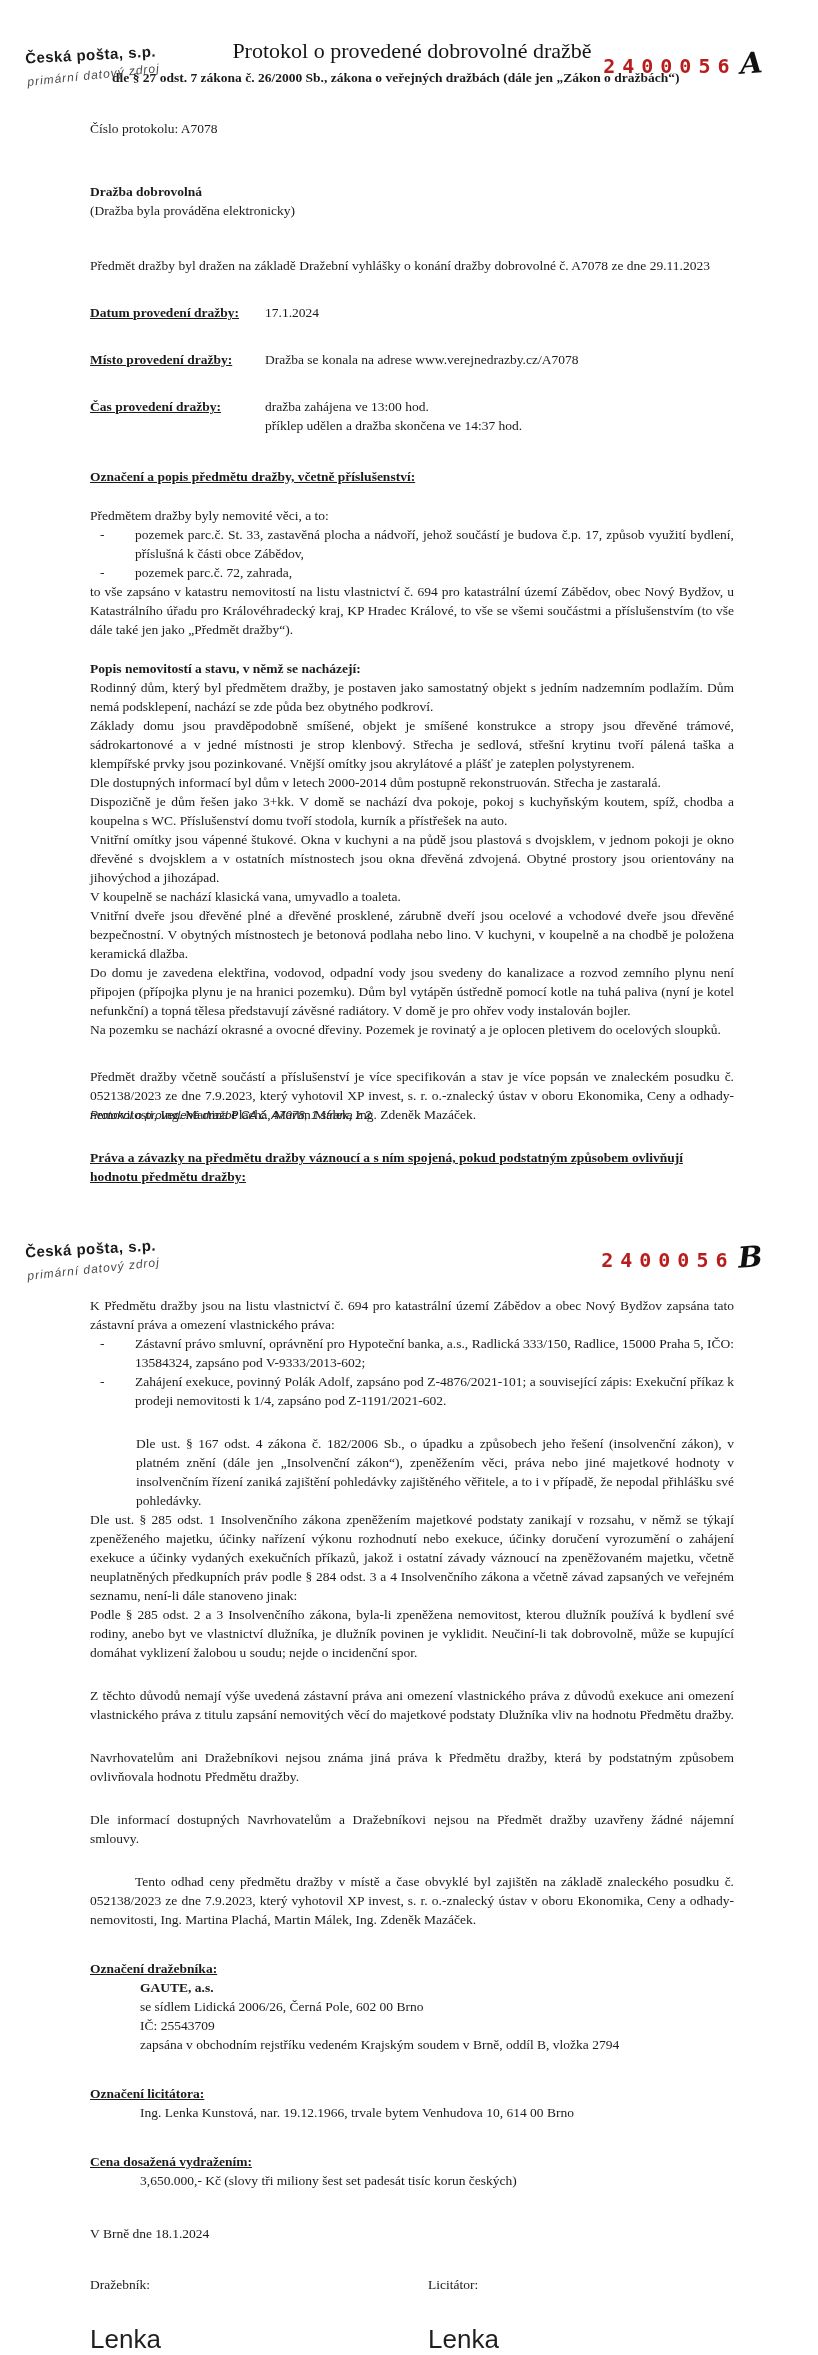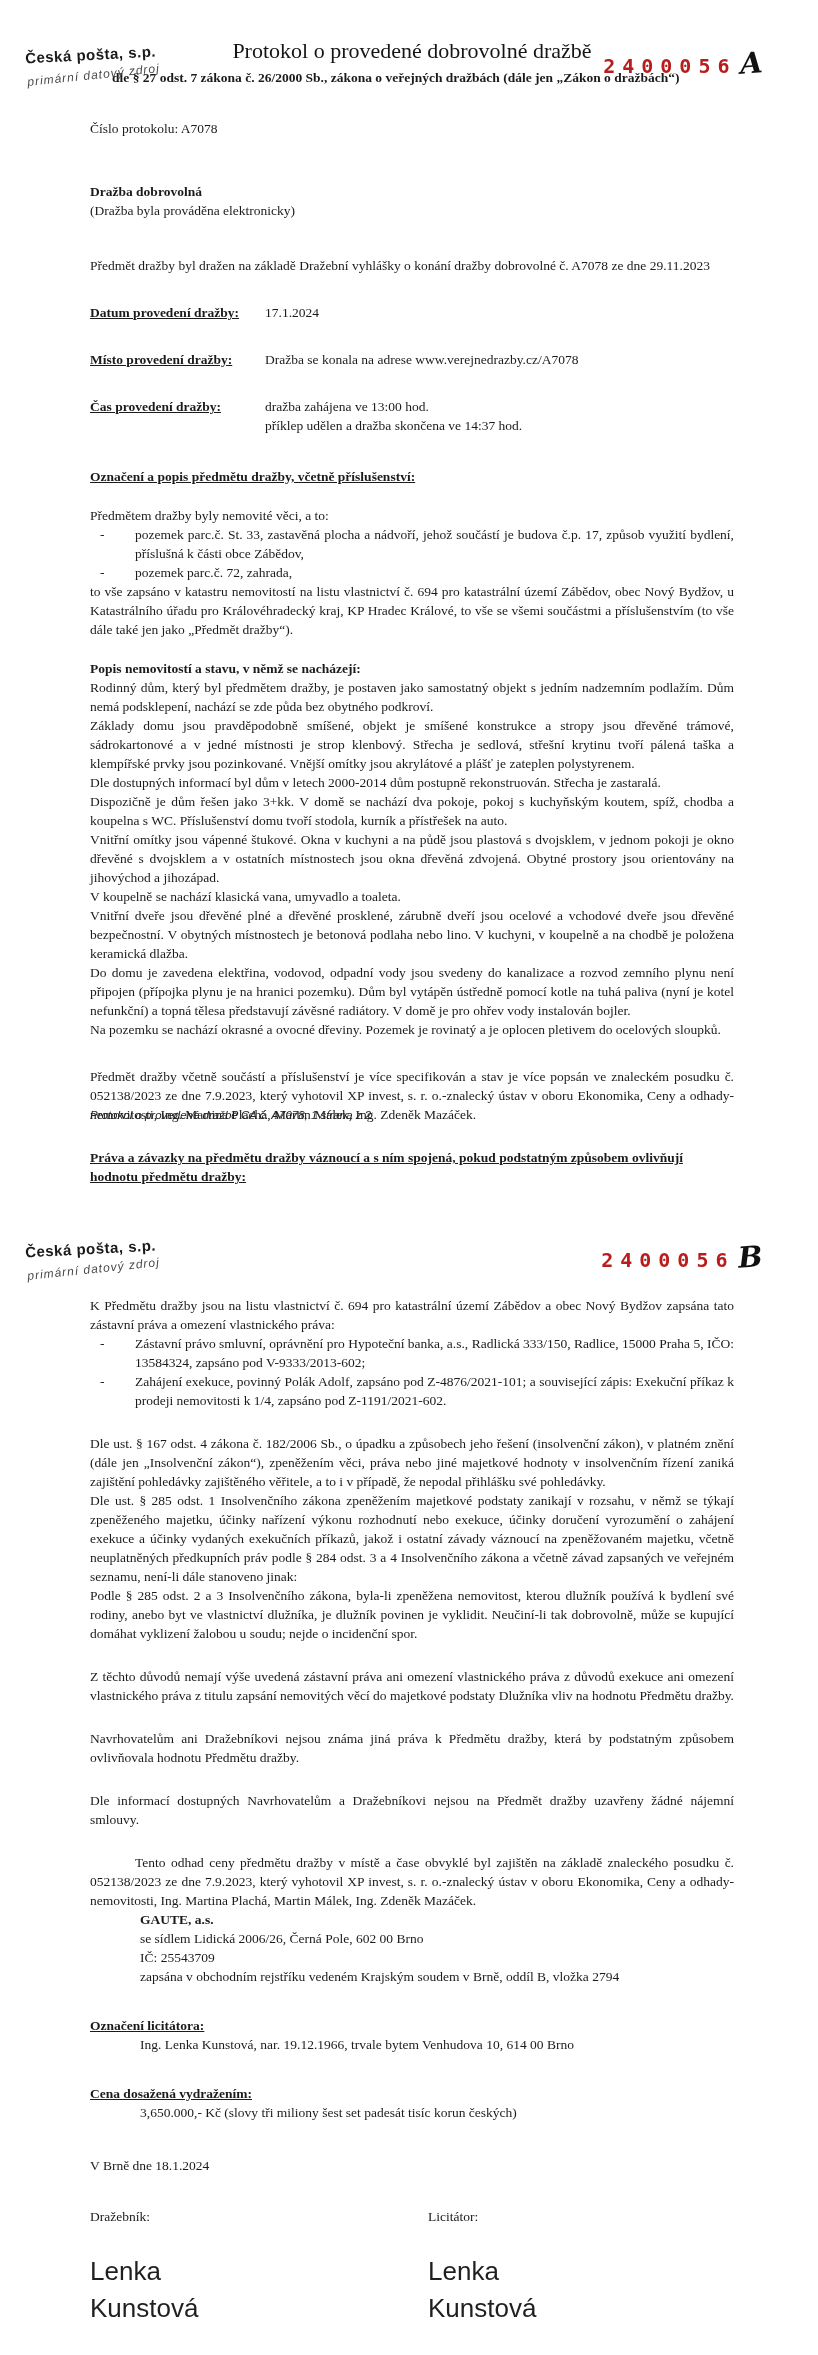--- a/index.html
+++ b/index.html
@@ -222,33 +222,34 @@
     <span class="stamp-number">2400056</span><span class="stamp-suffix">B</span>
   </div>
 
   <div class="content" style="padding-top: 78px;">
     <div class="body">K Předmětu dražby jsou na listu vlastnictví č. 694 pro katastrální území Zábědov a obec Nový Bydžov zapsána tato zástavní práva a omezení vlastnického práva:</div>
     <ul class="dash">
       <li>Zástavní právo smluvní, oprávnění pro Hypoteční banka, a.s., Radlická 333/150, Radlice, 15000 Praha 5, IČO: 13584324, zapsáno pod V-9333/2013-602;</li>
       <li>Zahájení exekuce, povinný Polák Adolf, zapsáno pod Z-4876/2021-101; a související zápis: Exekuční příkaz k prodeji nemovitosti k 1/4, zapsáno pod Z-1191/2021-602.</li>
     </ul>
 
-    <div class="body" style="margin-top: 24px;">Dle ust. § 167 odst. 4 zákona č. 182/2006 Sb., o úpadku a způsobech jeho řešení (insolvenční zákon), v platném znění (dále jen „Insolvenční zákon“), zpeněžením věci, práva nebo jiné majetkové hodnoty v insolvenčním řízení zaniká zajištění pohledávky zajištěného věřitele, a to i v případě, že nepodal přihlášku své pohledávky.</div>
+    <div class="body" style="margin-top: 24px; margin-left: 46px;">Dle ust. § 167 odst. 4 zákona č. 182/2006 Sb., o úpadku a způsobech jeho řešení (insolvenční zákon), v platném znění (dále jen „Insolvenční zákon“), zpeněžením věci, práva nebo jiné majetkové hodnoty v insolvenčním řízení zaniká zajištění pohledávky zajištěného věřitele, a to i v případě, že nepodal přihlášku své pohledávky.</div>
     <div class="body">Dle ust. § 285 odst. 1 Insolvenčního zákona zpeněžením majetkové podstaty zanikají v rozsahu, v němž se týkají zpeněženého majetku, účinky nařízení výkonu rozhodnutí nebo exekuce, účinky doručení vyrozumění o zahájení exekuce a účinky vydaných exekučních příkazů, jakož i ostatní závady váznoucí na zpeněžovaném majetku, včetně neuplatněných předkupních práv podle § 284 odst. 3 a 4 Insolvenčního zákona a včetně závad zapsaných ve veřejném seznamu, není-li dále stanoveno jinak:</div>
     <div class="body">Podle § 285 odst. 2 a 3 Insolvenčního zákona, byla-li zpeněžena nemovitost, kterou dlužník používá k bydlení své rodiny, anebo byt ve vlastnictví dlužníka, je dlužník povinen je vyklidit. Neučiní-li tak dobrovolně, může se kupující domáhat vyklizení žalobou u soudu; nejde o incidenční spor.</div>
 
     <div class="body" style="margin-top: 24px;">Z těchto důvodů nemají výše uvedená zástavní práva ani omezení vlastnického práva z důvodů exekuce ani omezení vlastnického práva z titulu zapsání nemovitých věcí do majetkové podstaty Dlužníka vliv na hodnotu Předmětu dražby.</div>
 
     <div class="body" style="margin-top: 24px;">Navrhovatelům ani Dražebníkovi nejsou známa jiná práva k Předmětu dražby, která by podstatným způsobem ovlivňovala hodnotu Předmětu dražby.</div>
 
     <div class="body" style="margin-top: 24px;">Dle informací dostupných Navrhovatelům a Dražebníkovi nejsou na Předmět dražby uzavřeny žádné nájemní smlouvy.</div>
 
 
     <div class="body first-indent" style="margin-top: 24px;">Tento odhad ceny předmětu dražby v místě a čase obvyklé byl zajištěn na základě znaleckého posudku č. 052138/2023 ze dne 7.9.2023, který vyhotovil XP invest, s. r. o.-znalecký ústav v oboru Ekonomika, Ceny a odhady-nemovitosti, Ing. Martina Plachá, Martin Málek, Ing. Zdeněk Mazáček.</div>
 
+    <div class="section-heading" style="margin-top: 30px;">Označení dražebníka:</div>
     <div class="indent-block">
       <div class="body b">GAUTE, a.s.</div>
       <div class="body">se sídlem Lidická 2006/26, Černá Pole, 602 00 Brno</div>
       <div class="body">IČ: 25543709</div>
       <div class="body">zapsána v obchodním rejstříku vedeném Krajským soudem v Brně, oddíl B, vložka 2794</div>
     </div>
 
     <div class="section-heading" style="margin-top: 30px;">Označení licitátora:</div>
     <div class="indent-block">
       <div class="body">Ing. Lenka Kunstová, nar. 19.12.1966, trvale bytem Venhudova 10, 614 00 Brno</div>

